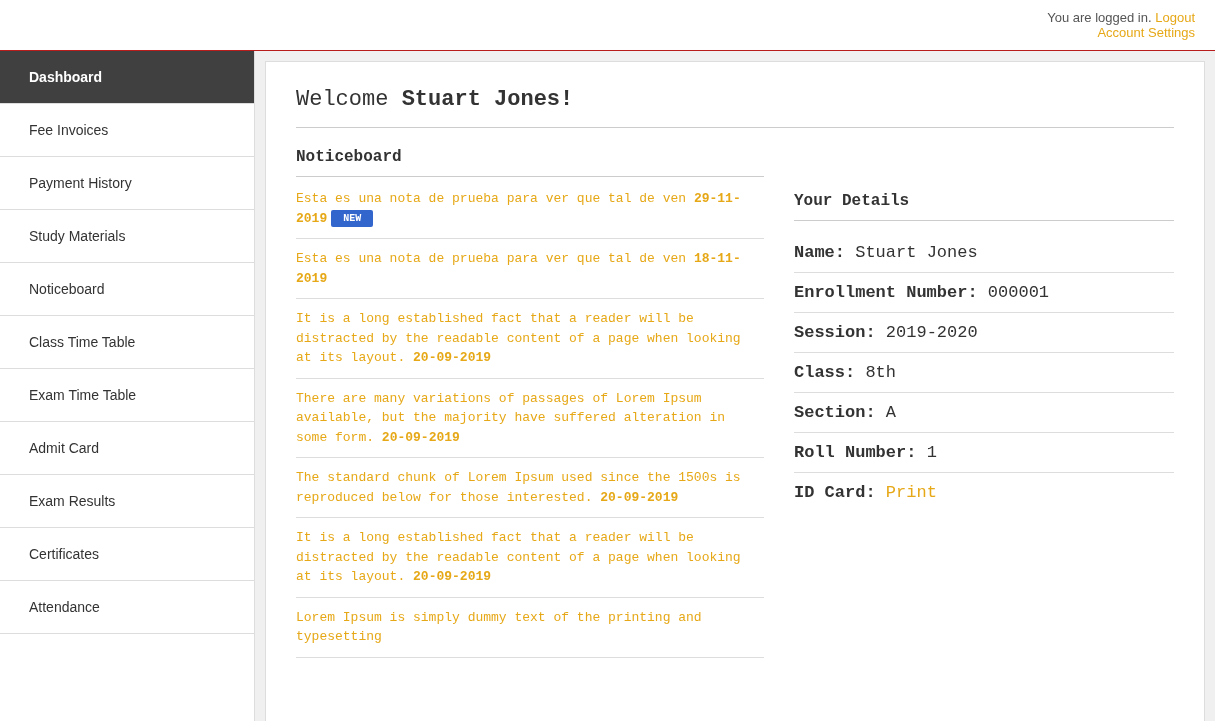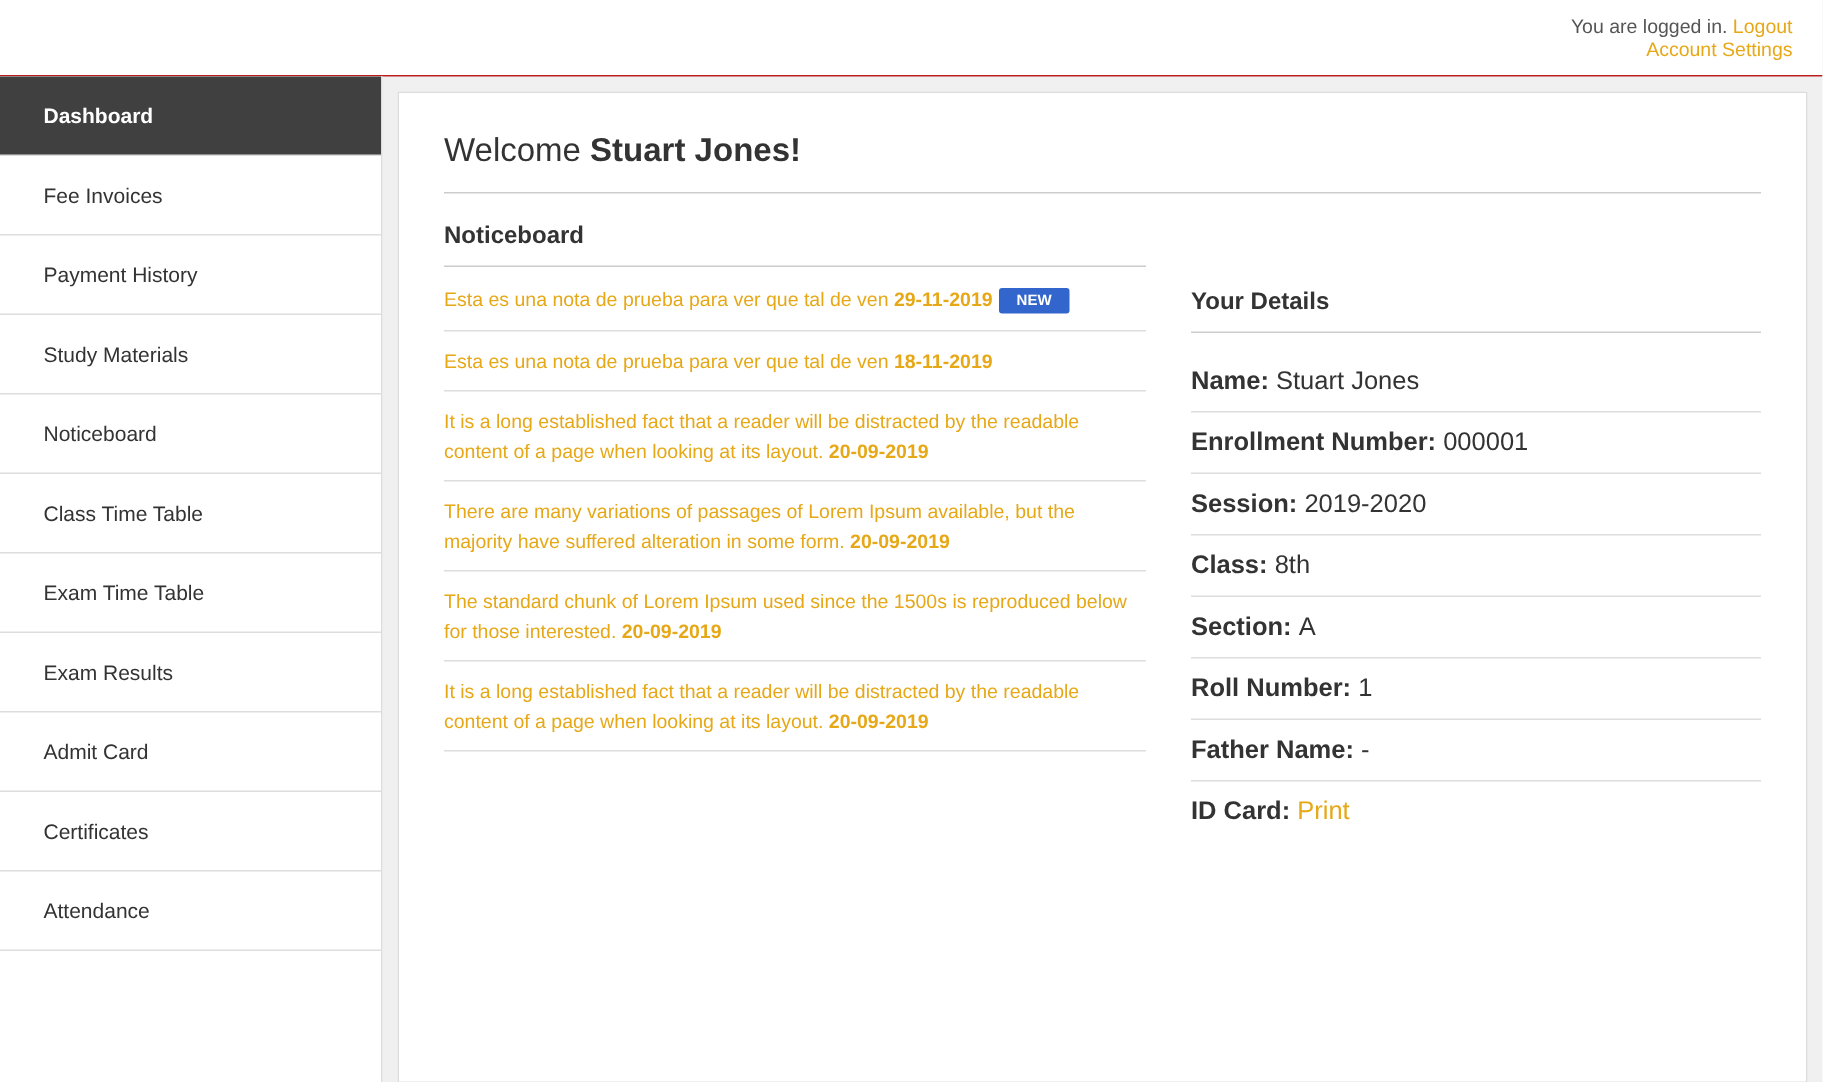--- a/index.html
+++ b/index.html
@@ -45,20 +45,21 @@
       font-weight: bold;
     }
 
     
     .content {
       flex: 1;
       padding: 25px 30px;
       background: #fff;
       margin: 10px;
       border: 1px solid #ddd;
+      font-family: Liberation Mono, monospace;
     }
 
     .welcome-title {
       font-size: 22px;
       font-weight: normal;
       margin-bottom: 15px;
     }
     .welcome-title strong { font-weight: bold; }
     .divider { border: none; border-top: 1px solid #ccc; margin-bottom: 20px; }
 
@@ -133,22 +134,22 @@
 
 <div class="main-wrapper">
   <nav class="sidebar">
   <a class="sidebar-item active">Dashboard</a>
       <a class="sidebar-item">Fee Invoices</a>
       <a class="sidebar-item">Payment History</a>
       <a class="sidebar-item">Study Materials</a>
       <a class="sidebar-item">Noticeboard</a>
       <a class="sidebar-item">Class Time Table</a>
       <a class="sidebar-item">Exam Time Table</a>
+      <a class="sidebar-item">Admit Card</a>
       <a class="sidebar-item">Exam Results</a>
-      <a class="sidebar-item">Admit Card</a>
       <a class="sidebar-item">Certificates</a>
       <a class="sidebar-item">Attendance</a>
     </nav>
 
   <main class="content">
     <h1 class="welcome-title">
       <span>Welcome </span><strong>Stuart Jones!</strong>
     </h1>
     <hr class="divider">
 
@@ -156,32 +157,32 @@
       <div class="noticeboard">
         <h2>Noticeboard</h2>
         <hr class="notice-divider">
         <div id="notices-container">
             <div class="notice-item">Esta es una nota de prueba para ver que tal de ven <span class="notice-date">29-11-2019</span><span class="notice-new-badge">NEW</span></div>
             <div class="notice-item">Esta es una nota de prueba para ver que tal de ven <span class="notice-date">18-11-2019</span></div>
             <div class="notice-item">It is a long established fact that a reader will be distracted by the readable content of a page when looking at its layout. <span class="notice-date">20-09-2019</span></div>
             <div class="notice-item">There are many variations of passages of Lorem Ipsum available, but the majority have suffered alteration in some form. <span class="notice-date">20-09-2019</span></div>
             <div class="notice-item">The standard chunk of Lorem Ipsum used since the 1500s is reproduced below for those interested. <span class="notice-date">20-09-2019</span></div>
             <div class="notice-item">It is a long established fact that a reader will be distracted by the readable content of a page when looking at its layout. <span class="notice-date">20-09-2019</span></div>
+            <div class="notice-item">Lorem Ipsum is simply dummy text of the printing and typesetting</div>
           </div>
       </div>
 
       <div class="your-details">
         <h2>Your Details</h2>
         <hr class="details-divider">
         <div id="details-container">
             <div class="detail-row"><span class="detail-label">Name: </span><span class="detail-value">Stuart Jones</span></div>
             <div class="detail-row"><span class="detail-label">Enrollment Number: </span><span class="detail-value">000001</span></div>
             <div class="detail-row"><span class="detail-label">Session: </span><span class="detail-value">2019-2020</span></div>
             <div class="detail-row"><span class="detail-label">Class: </span><span class="detail-value">8th</span></div>
             <div class="detail-row"><span class="detail-label">Section: </span><span class="detail-value">A</span></div>
             <div class="detail-row"><span class="detail-label">Roll Number: </span><span class="detail-value">1</span></div>
-            <div class="detail-row"><span class="detail-label">Father Name: </span><span class="detail-value">-</span></div>
             <div class="detail-row"><span class="detail-label">ID Card: </span><a class="detail-print-link">Print</a></div>
           </div>
       </div>
     </div>
   </main>
 </div>
 
 </body></html>

